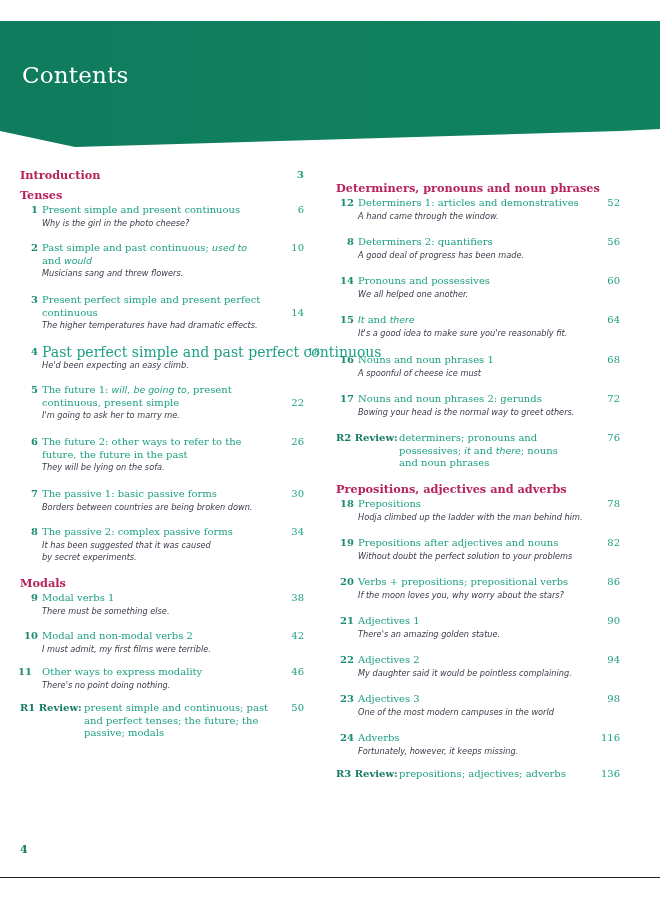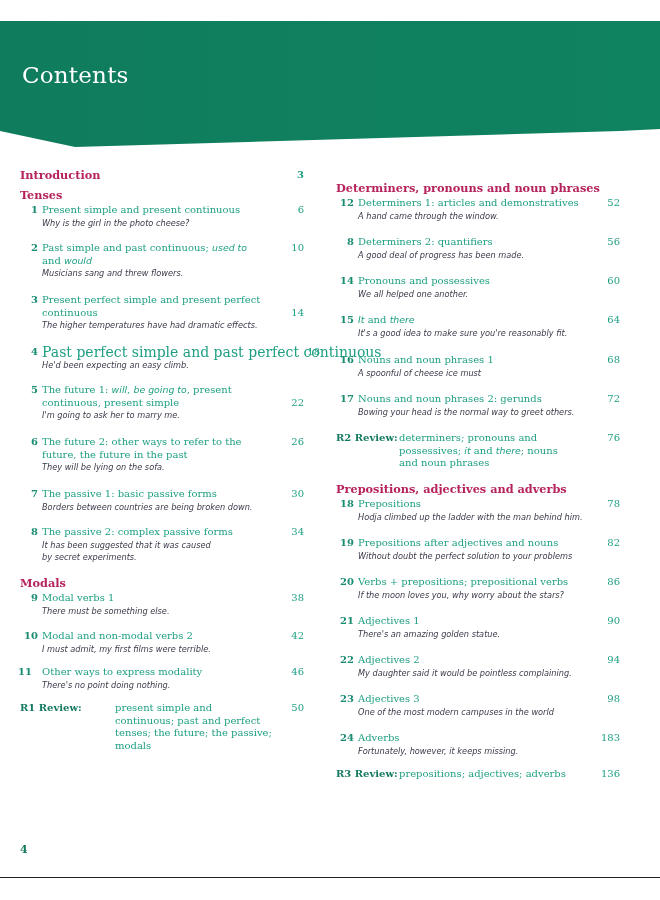--- a/index.html
+++ b/index.html
@@ -125,21 +125,21 @@
 
   <div class="entry" style="height:36px">
     <span class="num" style="left:-2px;text-align:left">11</span>
     <div class="t" style="">Other ways to express modality</div>
     <div class="ex">There's no point doing nothing.</div>
     <span class="pg" style="top:0">46</span>
   </div>
 
   <div class="entry review" style="height:40px">
     <span class="lbl">R1 Review:</span>
-    <div class="t" style="margin-left:95px;padding-right:34px">present simple and continuous; past and perfect tenses; the future; the passive; modals</div>
+    <div class="t" style="margin-left:64px;padding-right:34px">present simple and continuous; past and perfect tenses; the future; the passive; modals</div>
     <span class="pg" style="top:0">50</span>
   </div>
 </div>
 
 <div class="col col-right">
 
   <div class="section-head" style="height:16px">Determiners, pronouns and noun phrases</div>
 
   <div class="entry" style="height:39px">
     <span class="num">12</span>
@@ -230,21 +230,21 @@
     <span class="num">23</span>
     <div class="t">Adjectives 3</div>
     <div class="ex">One of the most modern campuses in the world</div>
     <span class="pg" style="top:0;right:6px">98</span>
   </div>
 
   <div class="entry" style="height:36px">
     <span class="num">24</span>
     <div class="t">Adverbs</div>
     <div class="ex">Fortunately, however, it keeps missing.</div>
-    <span class="pg" style="top:0;right:6px">183</span>
+    <span class="pg" style="top:0;right:6px">116</span>
   </div>
 
   <div class="entry review" style="height:16px">
     <span class="lbl">R3 Review:</span>
     <div class="t" style="margin-left:63px;white-space:nowrap">prepositions; adjectives; adverbs</div>
     <span class="pg" style="top:0;right:6px">136</span>
   </div>
 </div>
 
 <div class="pagenum">4</div>

